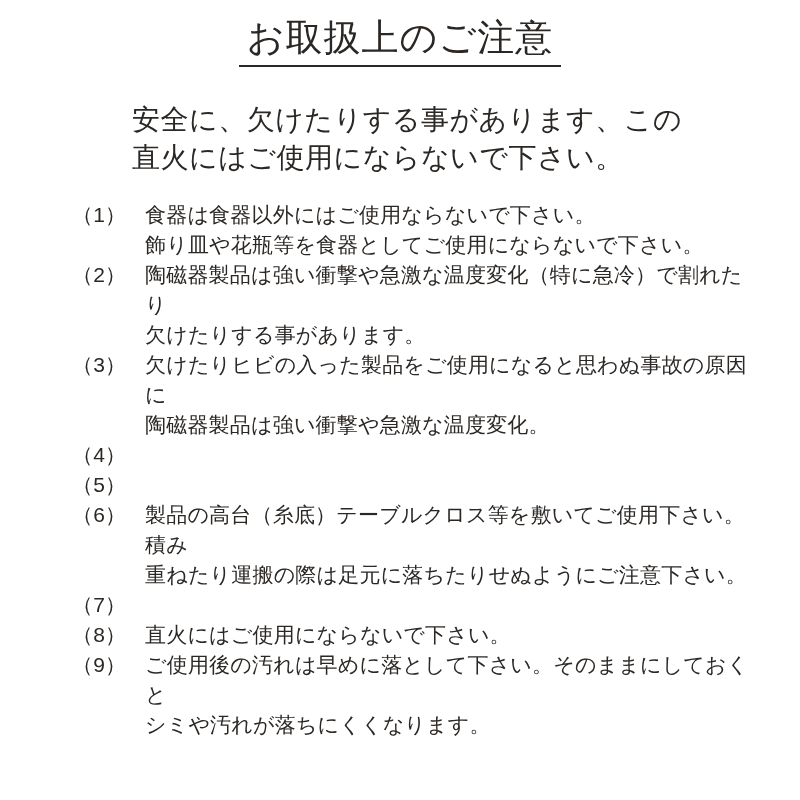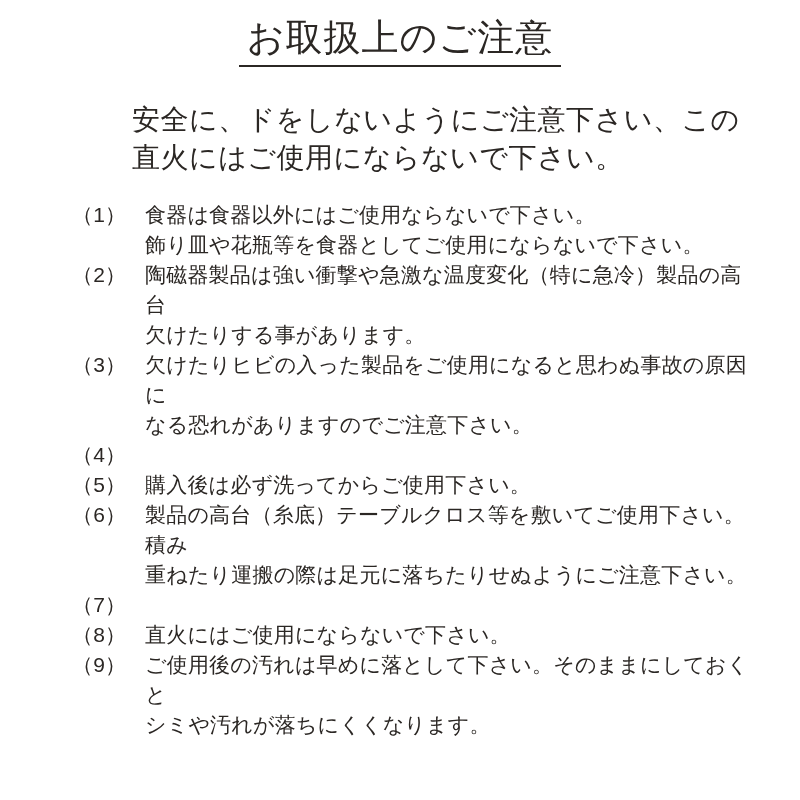--- a/index.html
+++ b/index.html
@@ -66,50 +66,49 @@
 </head>
 <body>
 
 <div class="page">
 
   <h1 class="title-wrap">
     <span class="title-text">お取扱上のご注意</span>
   </h1>
 
   <p class="intro">
-    <span class="intro-line">安全に、ドをしないようにご注意下さい、この</span>
+    <span class="intro-line">安全に、欠けたりする事があります、この</span>
     <span class="intro-line">直火にはご使用にならないで下さい。</span>
   </p>
 
   <div class="list" id="precautions-list">
   <div class="item">
     <span class="num">（1）</span>
     <span class="txt">食器は食器以外にはご使用ならないで下さい。
 飾り皿や花瓶等を食器としてご使用にならないで下さい。</span>
   </div>
 
   <div class="item">
     <span class="num">（2）</span>
-    <span class="txt">陶磁器製品は強い衝撃や急激な温度変化（特に急冷）製品の高台
+    <span class="txt">陶磁器製品は強い衝撃や急激な温度変化（特に急冷）で割れたり
 欠けたりする事があります。</span>
   </div>
 
   <div class="item">
     <span class="num">（3）</span>
     <span class="txt">欠けたりヒビの入った製品をご使用になると思わぬ事故の原因に
-なる恐れがありますのでご注意下さい。</span>
+陶磁器製品は強い衝撃や急激な温度変化。</span>
   </div>
 
   <div class="item">
     <span class="num">（4）</span>
   </div>
 
   <div class="item">
     <span class="num">（5）</span>
-    <span class="txt">購入後は必ず洗ってからご使用下さい。</span>
   </div>
 
   <div class="item">
     <span class="num">（6）</span>
     <span class="txt">製品の高台（糸底）テーブルクロス等を敷いてご使用下さい。積み
 重ねたり運搬の際は足元に落ちたりせぬようにご注意下さい。</span>
   </div>
 
   <div class="item">
     <span class="num">（7）</span>

